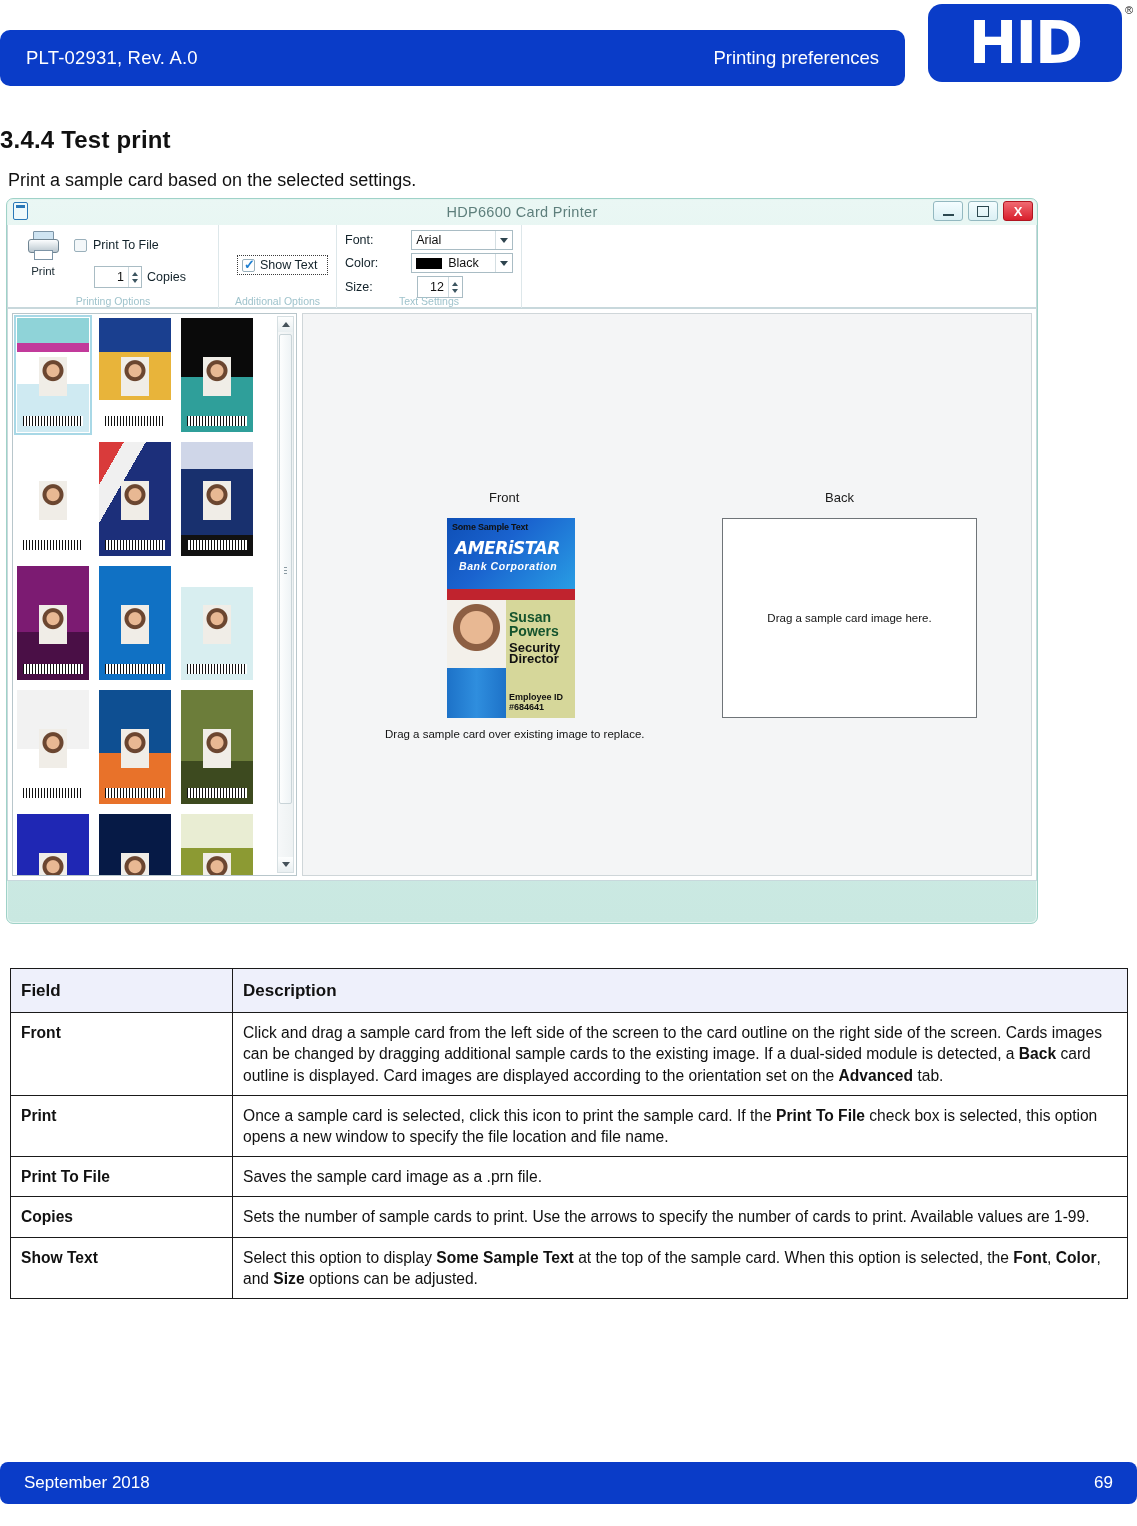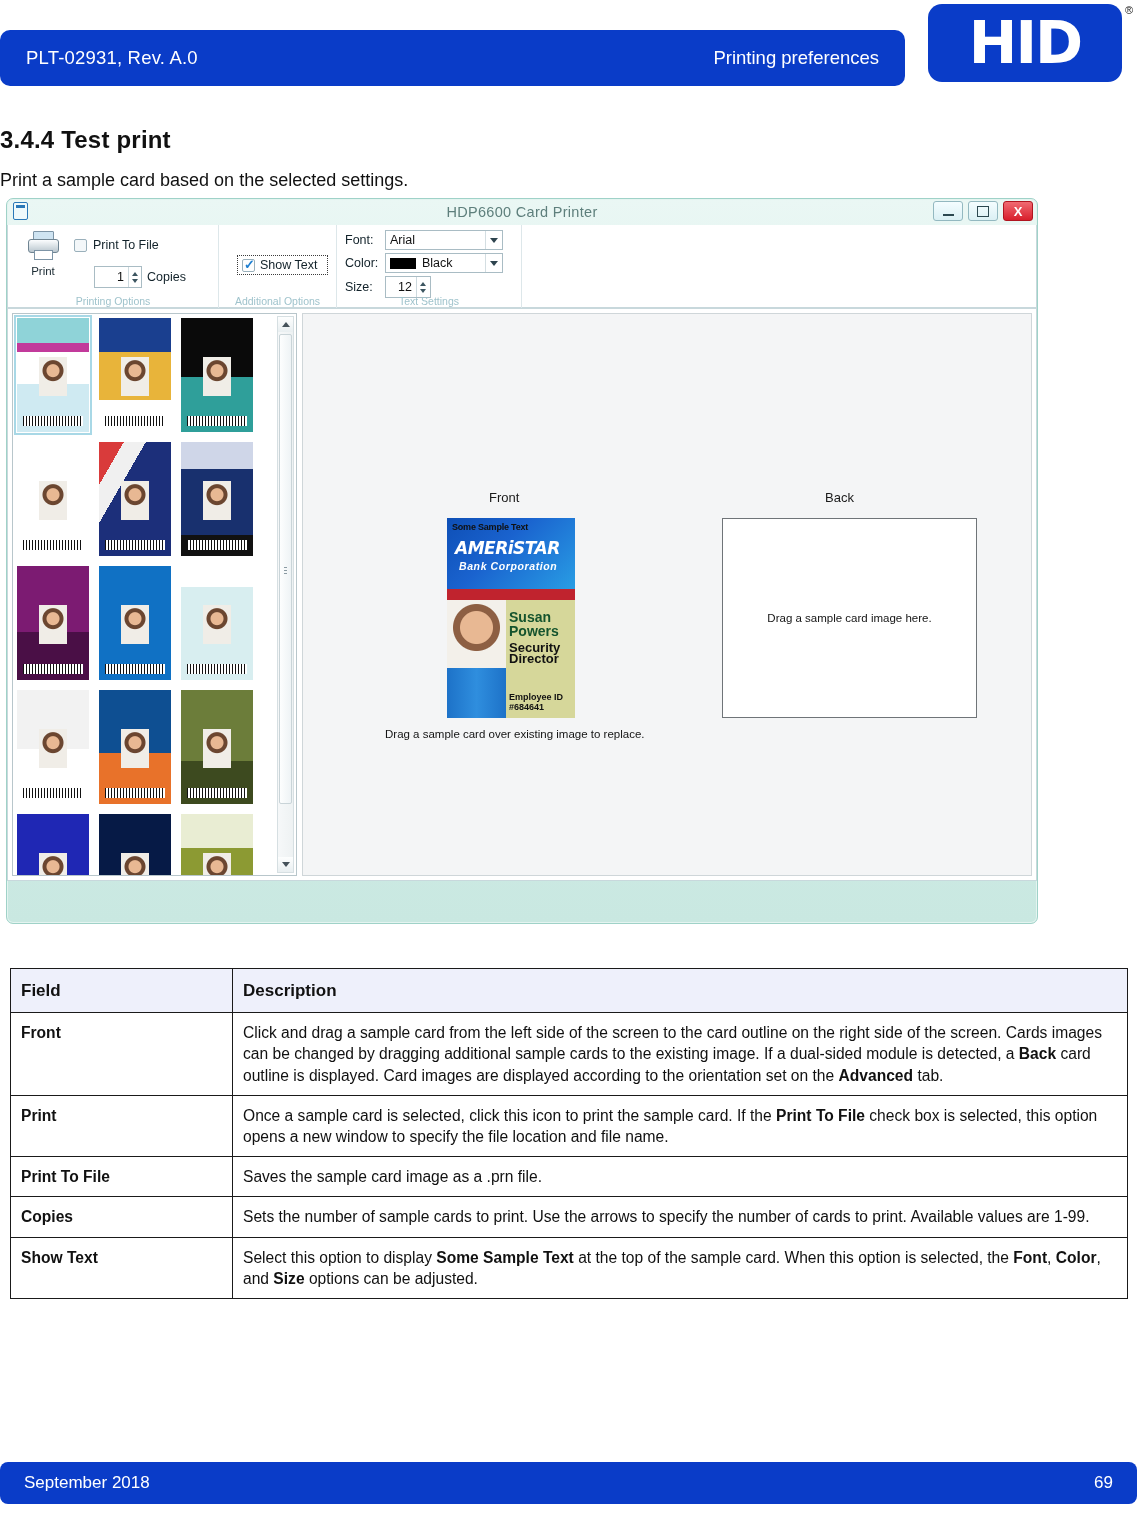--- a/index.html
+++ b/index.html
@@ -30,21 +30,21 @@
   }
   .hid-logo .wordmark {
     color:#fff; font-family:"DejaVu Sans", sans-serif;
     font-weight:bold; font-size:58px; letter-spacing:-2px;
     line-height:1;
   }
   .hid-reg { position:absolute; right:-11px; top:0px; font-size:11px; color:#222; }
 
   
   .sec-heading { position:absolute; left:0; top:126px; font-size:24px; font-weight:bold; letter-spacing:.2px; }
-  .sec-intro { position:absolute; left:0; top:170px; font-size:18px; }
+  .sec-intro { position:absolute; left:0; top:170px; font-size:18px;padding-left:8px; }
 
   
   .dialog {
     position:absolute; left:6px; top:198px; width:1032px; height:726px;
     background:linear-gradient(180deg,#eaf7f4 0%,#d7efe9 40%,#c9e8e1 100%);
     border:1px solid #9fd2c8;
     border-radius:7px;
     padding:0;
     box-shadow:0 0 0 1px #e4f4f0 inset;
   }
@@ -133,21 +133,21 @@
     width:13px; border-left:1px solid #cdd9de; display:flex; flex-direction:column;
     justify-content:center; align-items:center; gap:3px;
   }
   .spin .arrows i { display:block; width:0;height:0;border-left:3.5px solid transparent;border-right:3.5px solid transparent; }
   .spin .arrows i.up { border-bottom:4px solid #3c5560; }
   .spin .arrows i.dn { border-top:4px solid #3c5560; }
   .showtext-box {
     margin:26px 0 0 10px; display:flex; align-items:center; gap:5px;
     border:1px dotted #3b3b3b; padding:2px 4px;
   }
-  .ts-row { display:flex; align-items:center; margin:0 0 3px 0; }
+  .ts-row { display:flex; align-items:center; margin:0 0 3px 0;gap:32px; }
   .ts-row .lab { width:40px; font-size:12.5px; color:#12222a; }
   .combo {
     width:118px; height:20px; border:1px solid #a9bcc4; background:#fff;
     display:flex; align-items:center; font-size:12.5px; padding-left:4px; position:relative;
   }
   .combo .cbarrow {
     position:absolute; right:0; top:0; width:17px; height:18px;
     border-left:1px solid #d4dee2;
     display:flex; align-items:center; justify-content:center;
   }

